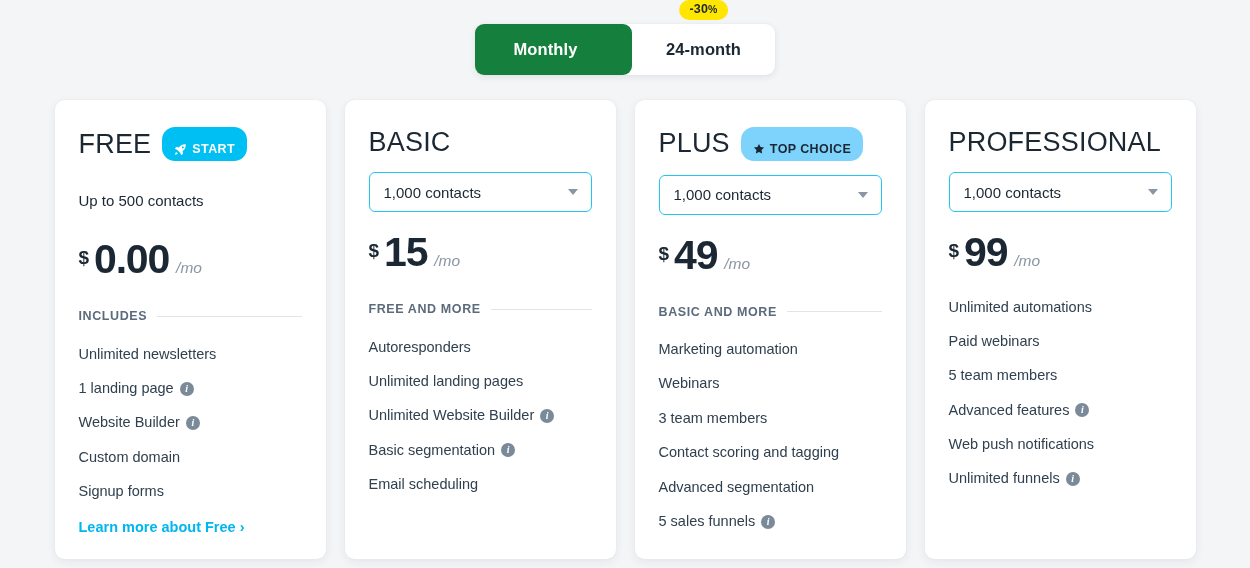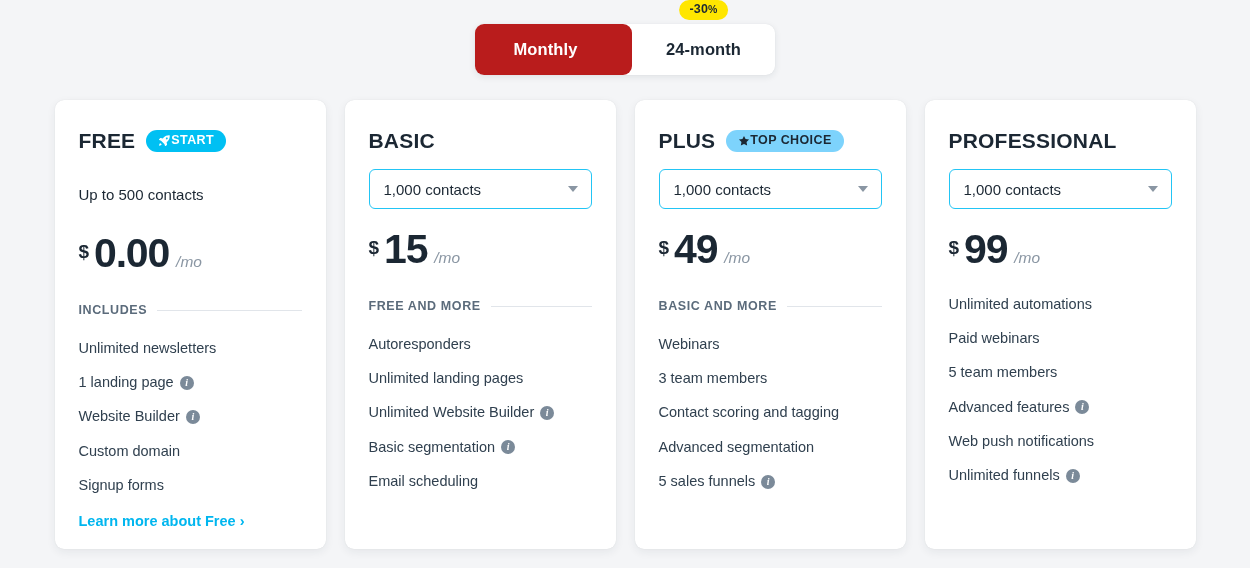--- a/index.html
+++ b/index.html
@@ -58,21 +58,21 @@
     letter-spacing: .1px;
     cursor: pointer;
     border-radius: 9px;
     background: transparent;
     border: 0;
     font-family: "Liberation Sans", sans-serif;
     white-space: nowrap;
   }
 
   .toggle-tab.active {
-    background: #b91c1c;
+    background: #15803d;
     color: #ffffff;
     min-width: 157px;
     padding-left: 18px;
   }
 
   .discount-badge {
     position: absolute;
     top: -24px;
     left: 50%;
     transform: translateX(-50%);
@@ -112,32 +112,33 @@
 
   
   .card-head {
     display: flex;
     align-items: center;
     gap: 11px;
     min-height: 28px;
   }
 
   .plan-name {
-    font-size: 21px;
-    font-weight: bold;
+    font-size: 27px;
+    font-weight: normal;
     letter-spacing: .2px;
     color: #1b2733;
     white-space: nowrap;
   }
 
   .tag {
     display: inline-flex;
     align-items: center;
+    gap: 5px;
     border-radius: 13px;
-    padding: 4px 12px 5px;
+    padding: 16px 12px 5px;
     font-size: 12.5px;
     font-weight: bold;
     letter-spacing: .4px;
     white-space: nowrap;
     line-height: 1;
   }
   .tag.start { background: #00c0f3; color: #ffffff; }
   .tag.top   { background: #7dd3fc; color: #1b2733; }
 
   .tag svg { display: block; }
@@ -383,20 +384,23 @@
           <span class="currency">$</span>
           <span class="amount">49</span>
           <span class="per">/mo</span>
         </div>
         <div class="section-label">
           <span>BASIC AND MORE</span>
           <span class="rule"></span>
         </div>
         <ul class="features">
           <li>
+            <span>Marketing automation</span>
+          </li>
+          <li>
             <span>Webinars</span>
           </li>
           <li>
             <span>3 team members</span>
           </li>
           <li>
             <span>Contact scoring and tagging</span>
           </li>
           <li>
             <span>Advanced segmentation</span>

